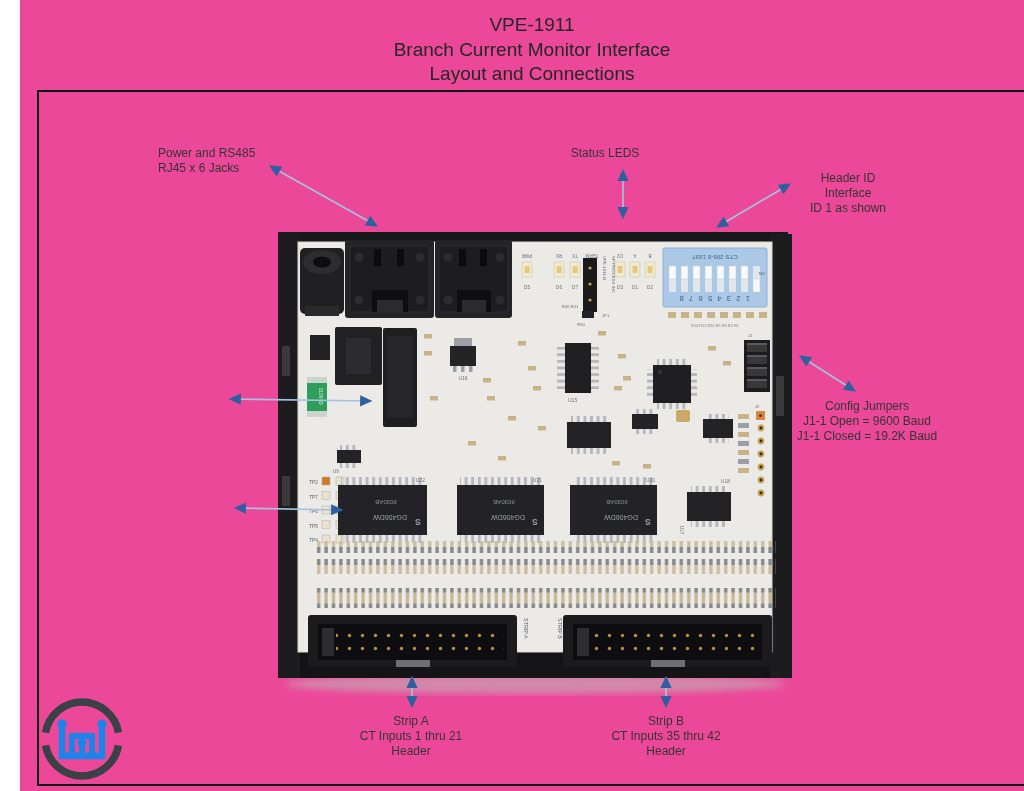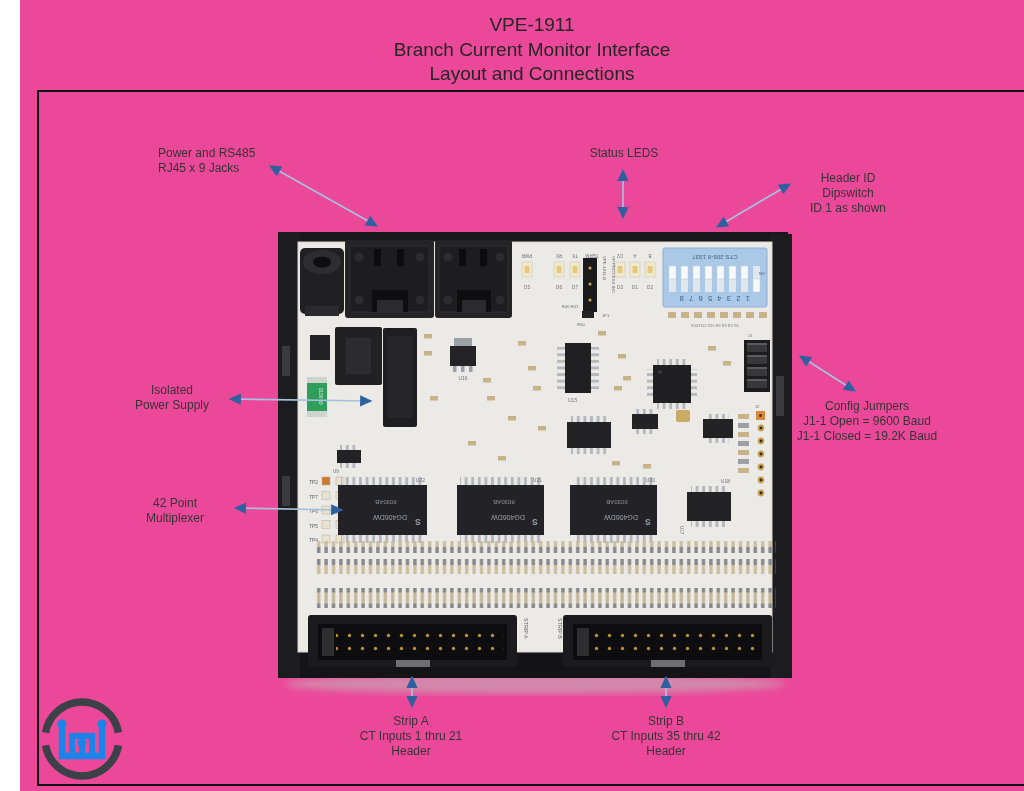--- a/index.html
+++ b/index.html
@@ -21,49 +21,41 @@
   <div id="title" class="abs">
     <div>VPE-1911</div>
     <div>Branch Current Monitor Interface</div>
     <div>Layout and Connections</div>
   </div>
 
   <div id="frame" class="abs"></div>
 
   <div class="co" style="left:138px;top:146px;">
     <div>Power and RS485</div>
-    <div>RJ45 x 9 Jacks</div>
-  </div>
-
-
-  <div class="co ctr" style="left:544px;top:146px;width:120px;text-align:center;">
+    <div>RJ45 x 6 Jacks</div>
+  </div>
+
+
+  <div class="co ctr" style="left:525px;top:146px;width:120px;text-align:center;">
     <div>Status LEDS</div>
   </div>
 
   <div class="co ctr" style="left:758px;top:171px;width:140px;">
     <div>Header ID</div>
-    <div>Dipswitch</div>
+    <div>Interface</div>
     <div>ID 1 as shown</div>
   </div>
 
-  <div class="co ctr" style="left:90px;top:383px;width:124px;">
-    <div>Isolated</div>
-    <div>Power Supply</div>
-  </div>
 
   <div class="co ctr" style="left:754px;top:399px;width:186px;">
     <div>Config Jumpers</div>
     <div>J1-1 Open = 9600 Baud</div>
     <div>J1-1 Closed = 19.2K Baud</div>
   </div>
 
-  <div class="co ctr" style="left:93px;top:496px;width:124px;">
-    <div>42 Point</div>
-    <div>Multiplexer</div>
-  </div>
 
   <div class="co ctr" style="left:308px;top:714px;width:166px;">
     <div>Strip A</div>
     <div>CT Inputs 1 thru 21</div>
     <div>Header</div>
   </div>
 
   <div class="co ctr" style="left:564px;top:714px;width:164px;">
     <div>Strip B</div>
     <div>CT Inputs 35 thru 42</div>

